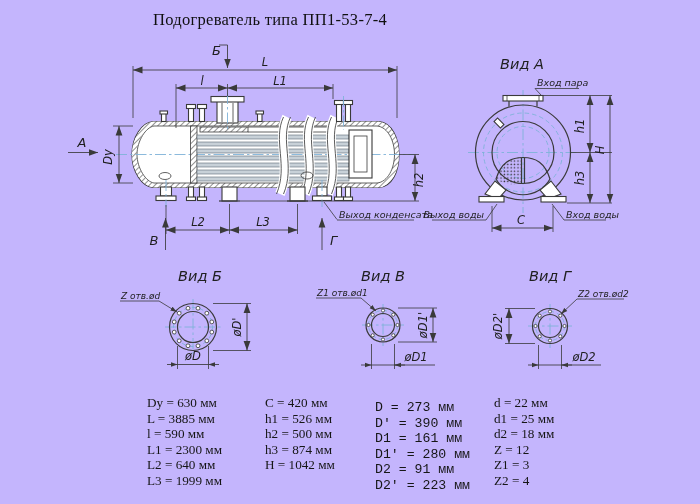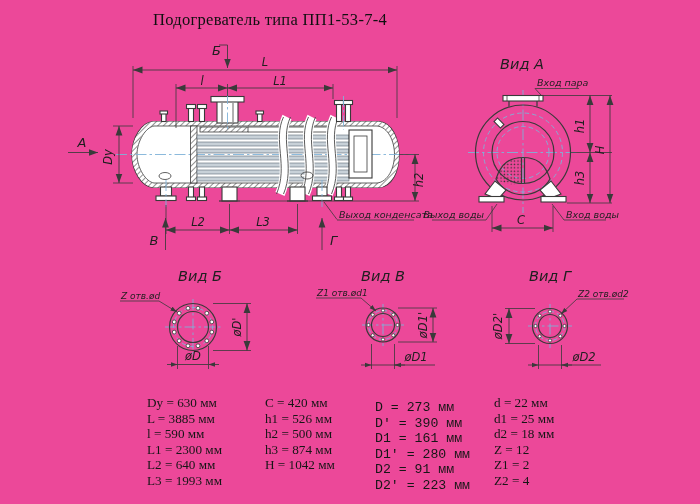--- a/index.html
+++ b/index.html
@@ -1,16 +1,16 @@
 <!DOCTYPE html>
 <html><head>
 <meta charset="utf-8">
 <style>
   html,body { margin:0; padding:0; background:#e8e8e8; }
-  .stage { position:relative; width:700px; height:504px; background:#ec4899; overflow:hidden;
+  .stage { position:relative; width:700px; height:504px; background:#c4b5fd; overflow:hidden;
            font-family:"Liberation Serif", serif; }
   .title { position:absolute; left:100px; top:10px; width:340px; text-align:center;
            font-size:16.5px; color:#101010; letter-spacing:.3px; }
   .col { position:absolute; font-size:13.2px; line-height:15.5px; color:#161616; white-space:nowrap; }
   .c1 { left:147px; top:395px; } .c2 { left:265px; top:395px; }
   .c3 { left:375px; top:400px;font-family:Liberation Mono, monospace; } .c4 { left:494px; top:395px; }
   svg { position:absolute; left:0; top:0; }
   svg text { font-family:"DejaVu Sans", sans-serif; font-style:italic; fill:#1f1f1f; }
   .ln   { stroke:#3a3a3a; fill:none; stroke-width:1.2; }
   .thin { stroke:#3a3a3a; fill:none; stroke-width:.8; }
@@ -344,21 +344,21 @@
       <text class="dimtxt" x="584" y="361" text-anchor="middle">øD2</text>
     </g>
   </svg>
 
   <div class="col c1">
     <div>Dy = 630 мм</div>
     <div>L = 3885 мм</div>
     <div>l = 590 мм</div>
     <div>L1 = 2300 мм</div>
     <div>L2 = 640 мм</div>
-    <div>L3 = 1993 мм</div>
+    <div>L3 = 1999 мм</div>
   </div>
   <div class="col c2">
     <div>C = 420 мм</div>
     <div>h1 = 526 мм</div>
     <div>h2 = 500 мм</div>
     <div>h3 = 874 мм</div>
     <div>H = 1042 мм</div>
   </div>
   <div class="col c3">
     <div>D = 273 мм</div>
@@ -366,16 +366,16 @@
     <div>D1 = 161 мм</div>
     <div>D1' = 280 мм</div>
     <div>D2 = 91 мм</div>
     <div>D2' = 223 мм</div>
   </div>
   <div class="col c4">
     <div>d = 22 мм</div>
     <div>d1 = 25 мм</div>
     <div>d2 = 18 мм</div>
     <div>Z = 12</div>
-    <div>Z1 = 2</div>
+    <div>Z1 = 3</div>
     <div>Z2 = 4</div>
   </div>
 </div>
 
 </body></html>

